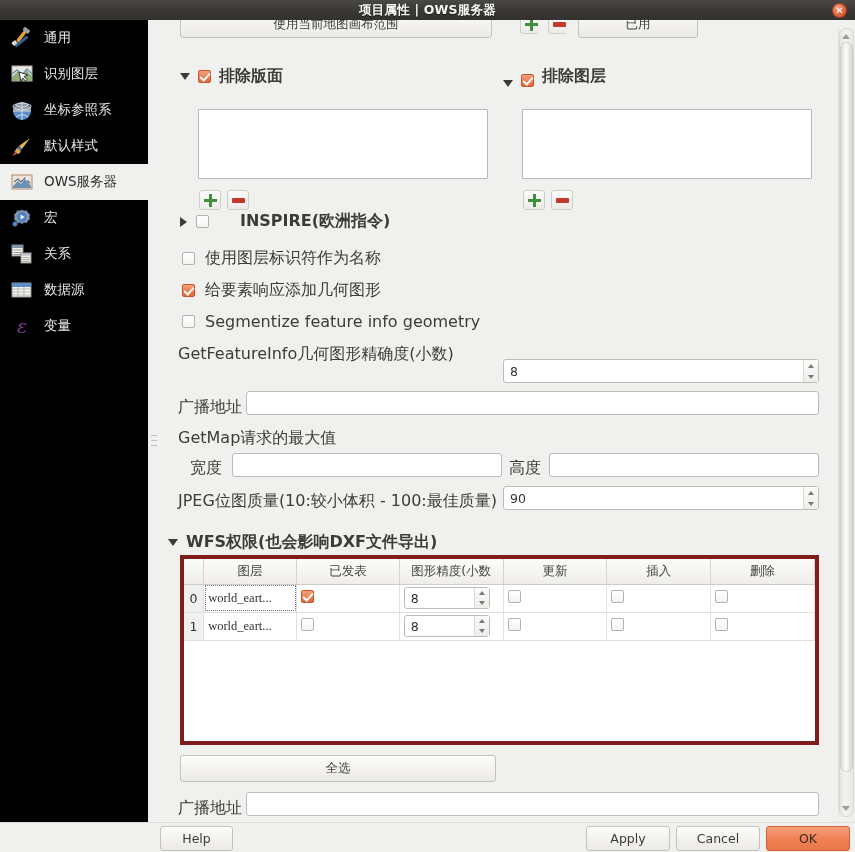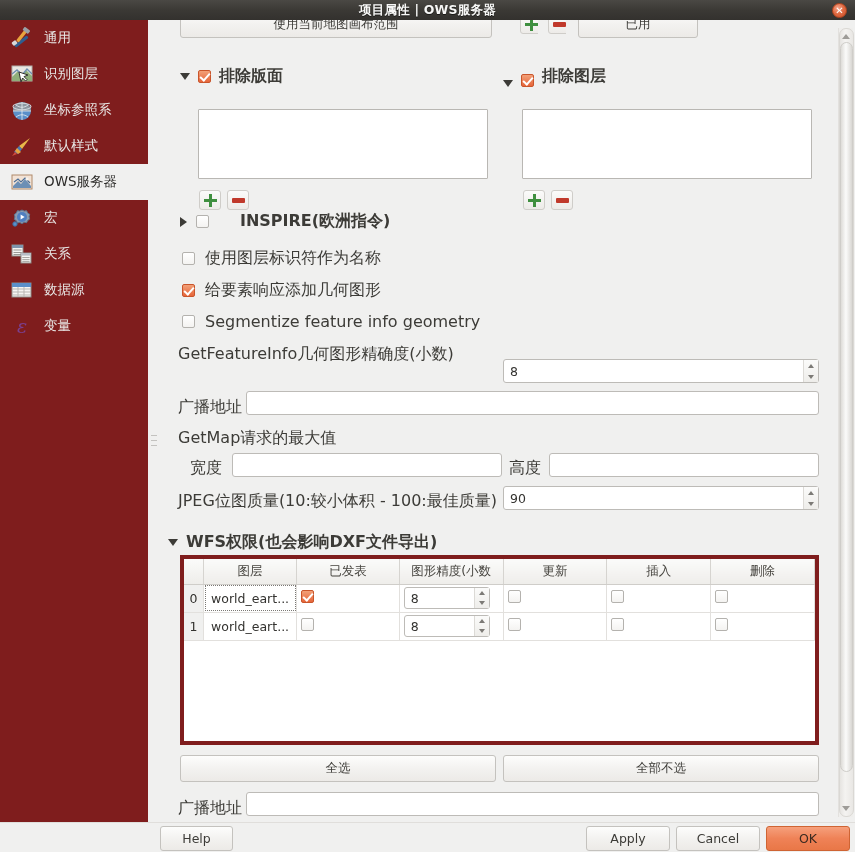--- a/index.html
+++ b/index.html
@@ -31,21 +31,21 @@
     background: radial-gradient(circle at 38% 32%, #f4a58d 0%, #e06a42 48%, #c9502a 100%);
     border: 1px solid #b2441f;
     color: #fff; font-size: 10px; line-height: 13px; text-align: center;
     font-family: "DejaVu Sans", sans-serif;
     cursor: pointer;
   }
 
   
   #sidebar {
     position: absolute; left: 0; top: 20px; width: 148px; height: 802px;
-    background: #7f1d1d;
+    background: #000000;
     overflow: hidden;
   }
   .side-item {
     height: 36px; display: flex; align-items: center;
     padding-left: 10px; gap: 10px;
     color: #e8e7e5; font-size: 13.5px;
     cursor: pointer;
   }
   .side-item.selected { background: #f0f0ef; color: #2b2a28; }
   .side-ico { width: 24px; height: 24px; flex: 0 0 24px; position: relative; }
@@ -188,21 +188,21 @@
     overflow: hidden; white-space: nowrap;
   }
   table.grid td {
     height: 28px; border-right: 1px solid #e2e0dd; border-bottom: 1px solid #e2e0dd;
     font-size: 12.5px; color: #33322f; padding: 0 4px; overflow: hidden; white-space: nowrap;
   }
   td.rowhdr {
     background: #f0f0ef; text-align: center; padding: 0;
     border-right: 1px solid #d6d4d0; color: #46443f;
   }
-  td.center { text-align: center; padding-left: 7px; }
+  td.center { text-align: left; padding-left: 7px; font-family: Liberation Serif, serif; }
   .cell-focus { outline: 1px dotted #7a7874; outline-offset: -2px; }
 </style>
 </head>
 <body>
 
 <div id="titlebar">
   <span class="tb-title">项目属性 | OWS服务器</span>
   <div id="close-btn">✕</div>
 </div>
 
@@ -476,21 +476,20 @@
             </td>
             <td><span class="chk"></span></td>
             <td><span class="chk"></span></td>
             <td><span class="chk"></span></td>
           </tr>
         </tbody>
       </table>
     </div>
 
     <div class="btn" style="position:absolute;left:20px;top:735px;width:316px;height:27px;">全选</div>
-    <div class="btn" style="position:absolute;left:343px;top:735px;width:316px;height:27px;">全部不选</div>
 
     <div class="lbl" style="position:absolute;left:18px;top:778px;">广播地址</div>
     <input class="txt" style="position: absolute; left: 86px; top: 772px; width: 573px;" type="text" value="">
   </div>
 
   <div id="vscroll">
     <div class="trough"></div>
     <div class="thumb"></div>
     <span class="arrow up"></span>
     <span class="arrow down"></span>

